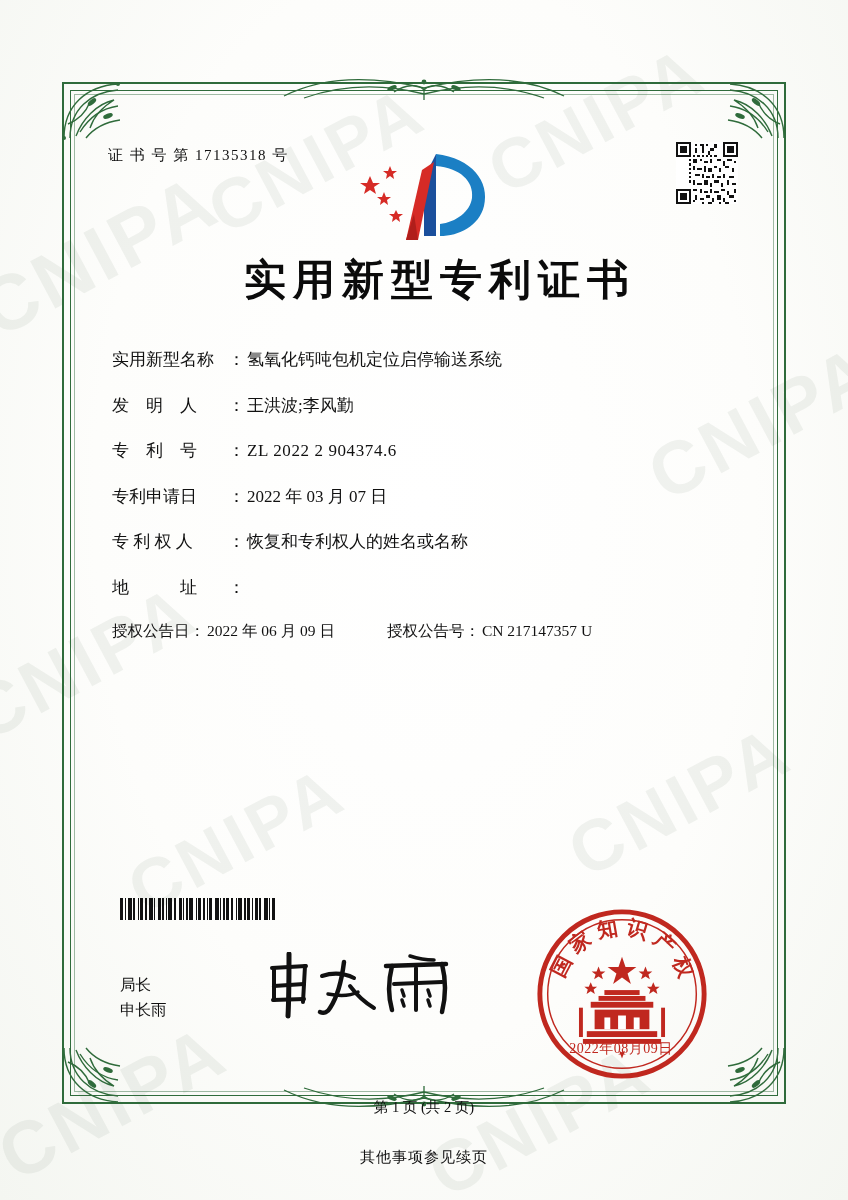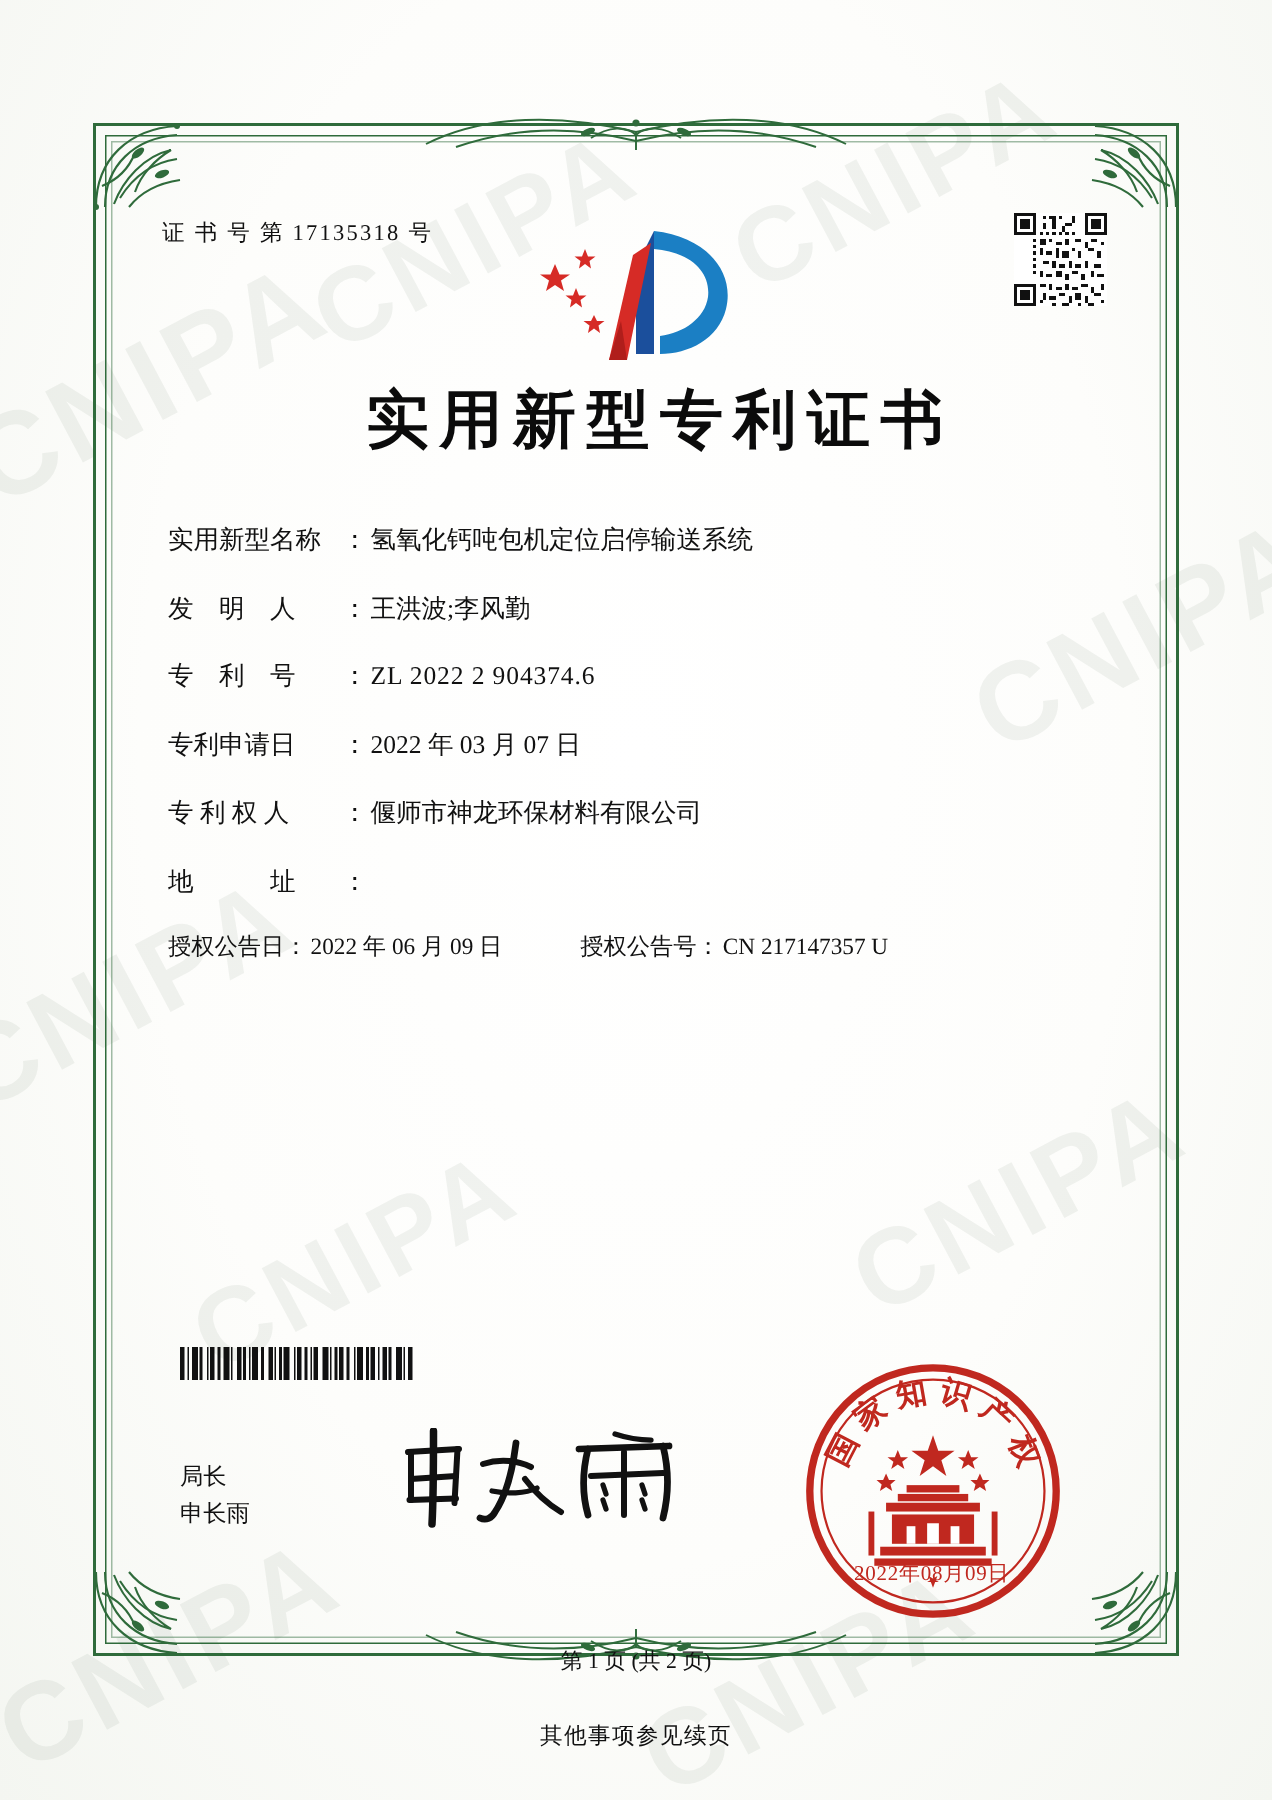--- a/index.html
+++ b/index.html
@@ -477,21 +477,21 @@
 
     <div class="row">
       <span class="lbl">专利申请日</span>
       <span class="colon">：</span>
       <span class="val">2022 年 03 月 07 日</span>
     </div>
 
     <div class="row">
       <span class="lbl">专 利 权 人</span>
       <span class="colon">：</span>
-      <span class="val">偃师市神龙环保材料有限公司</span>
+      <span class="val">恢复和专利权人的姓名或名称</span>
     </div>
 
     <div class="row">
       <span class="lbl">地　　　址</span>
       <span class="colon">：</span>
     </div>
 
     <div class="row row-two" style="margin-bottom:0;">
       <span class="lbl2">授权公告日</span>
       <span class="colon">：</span>

